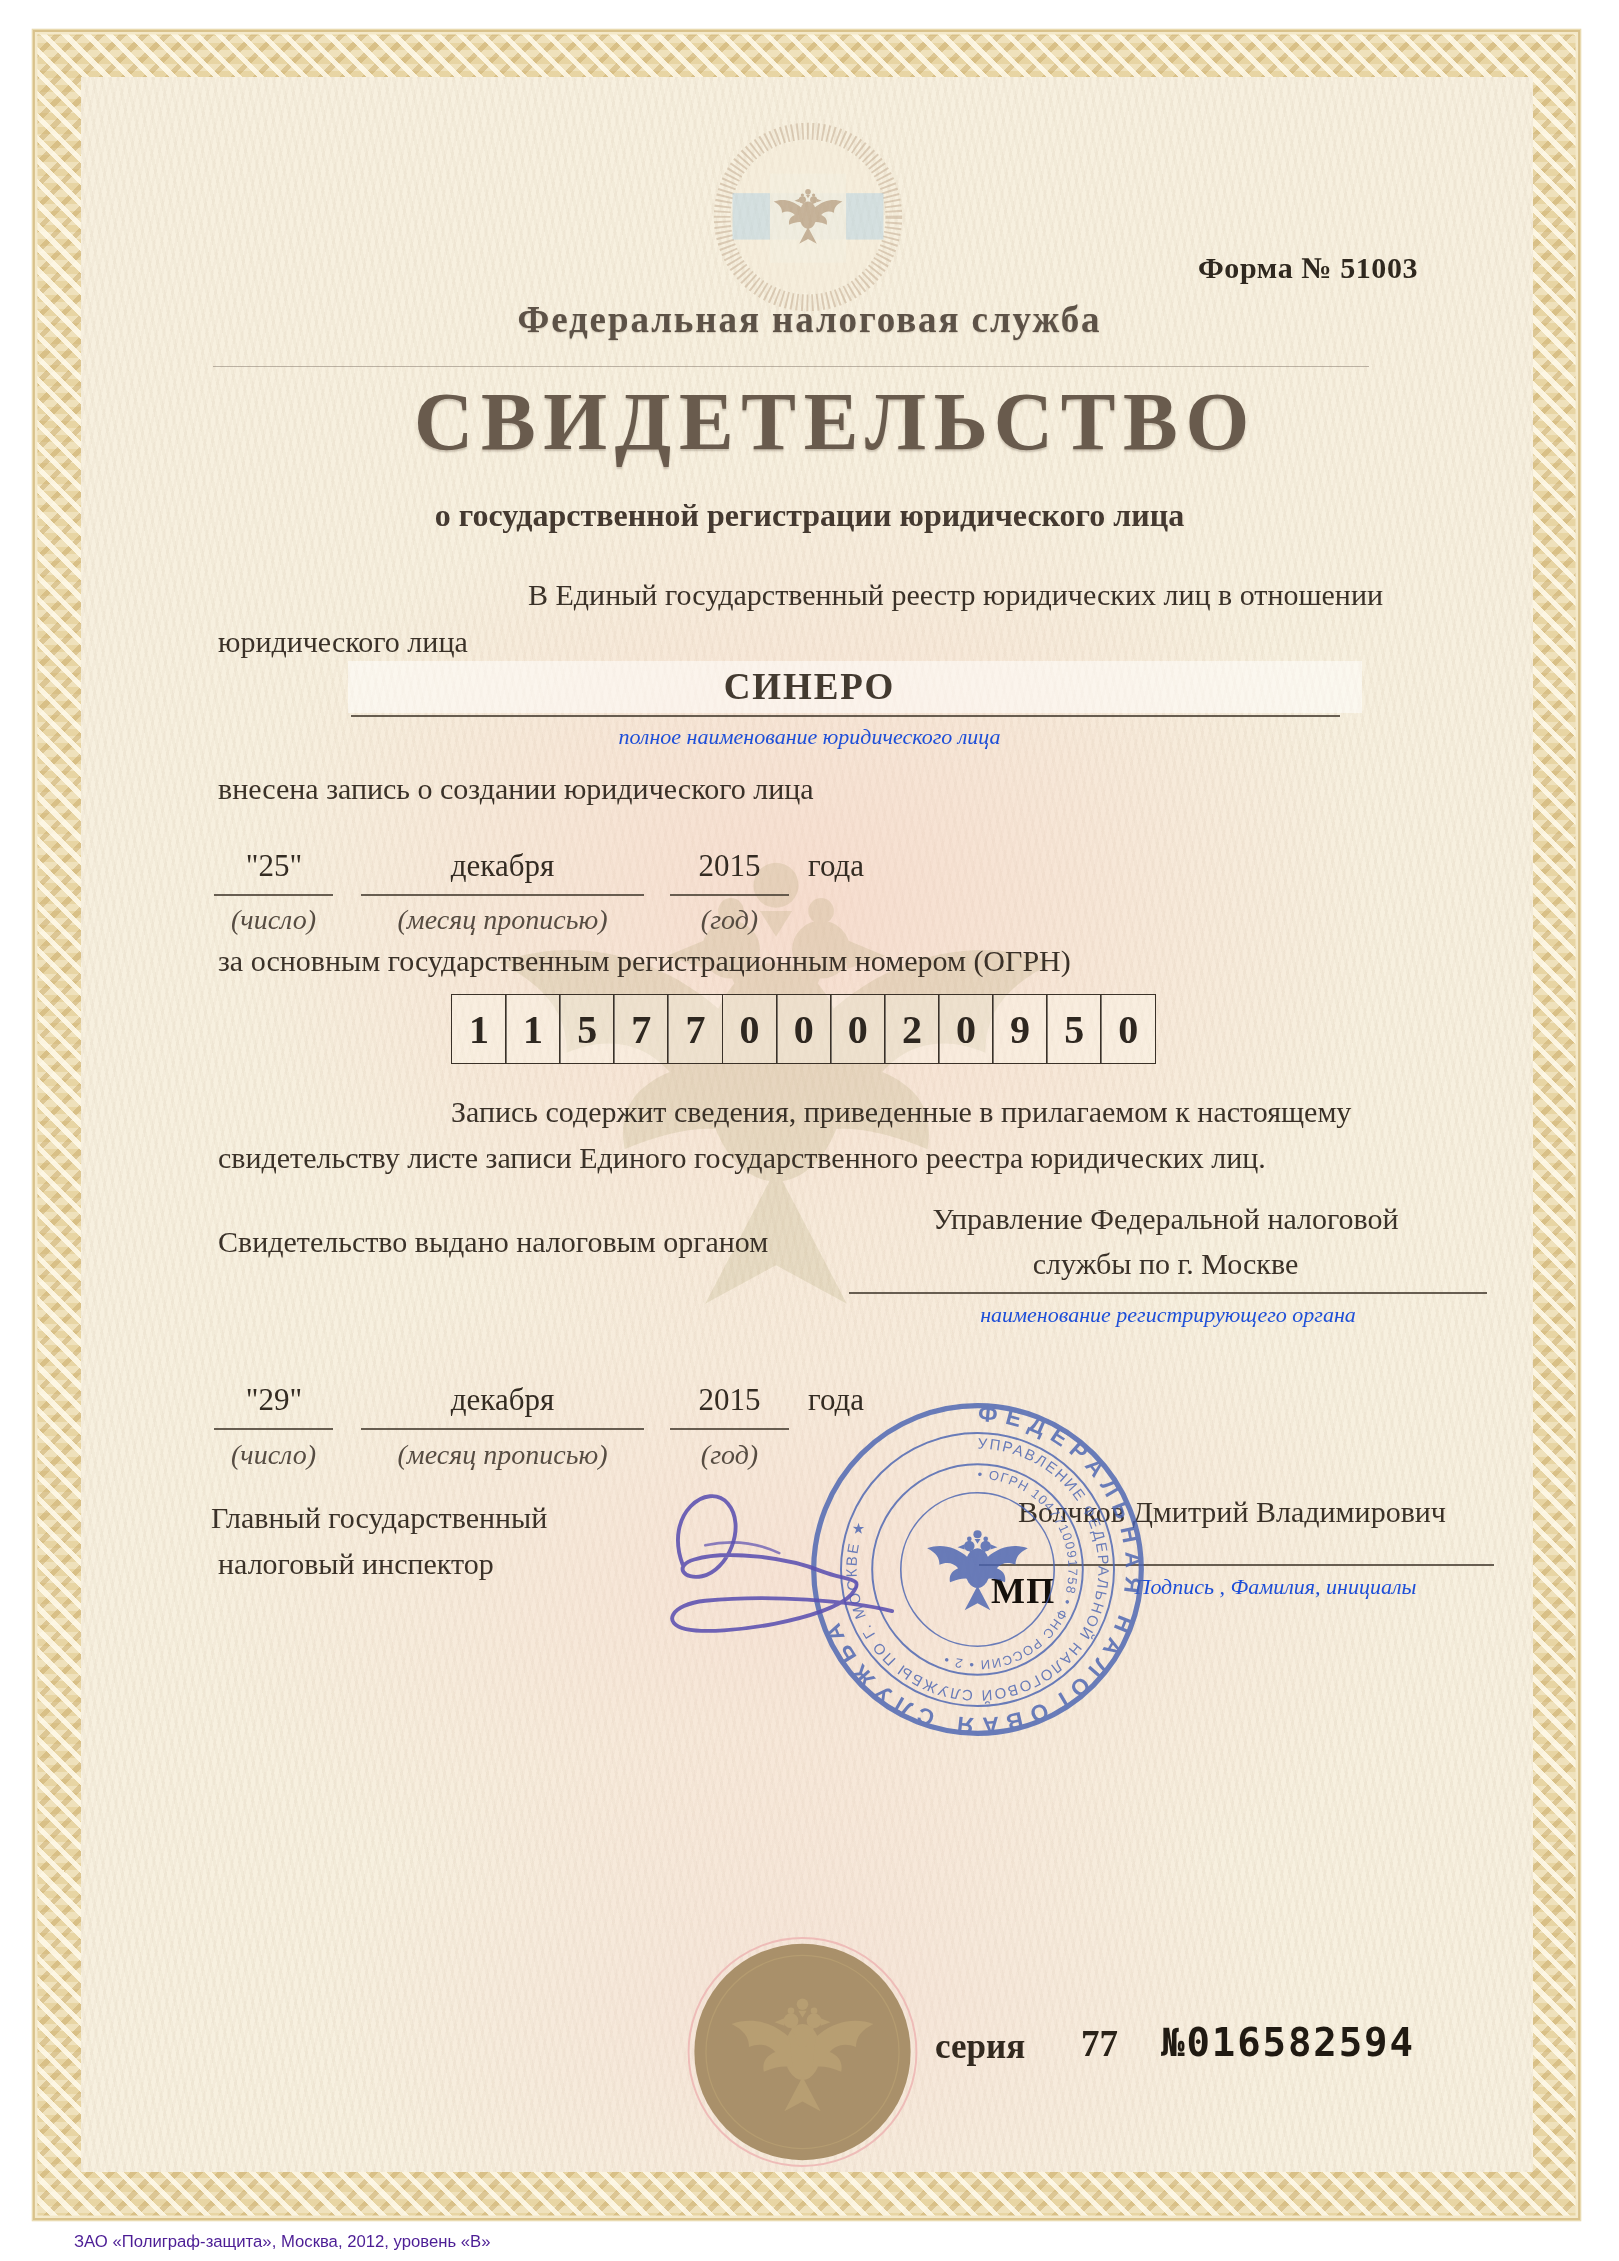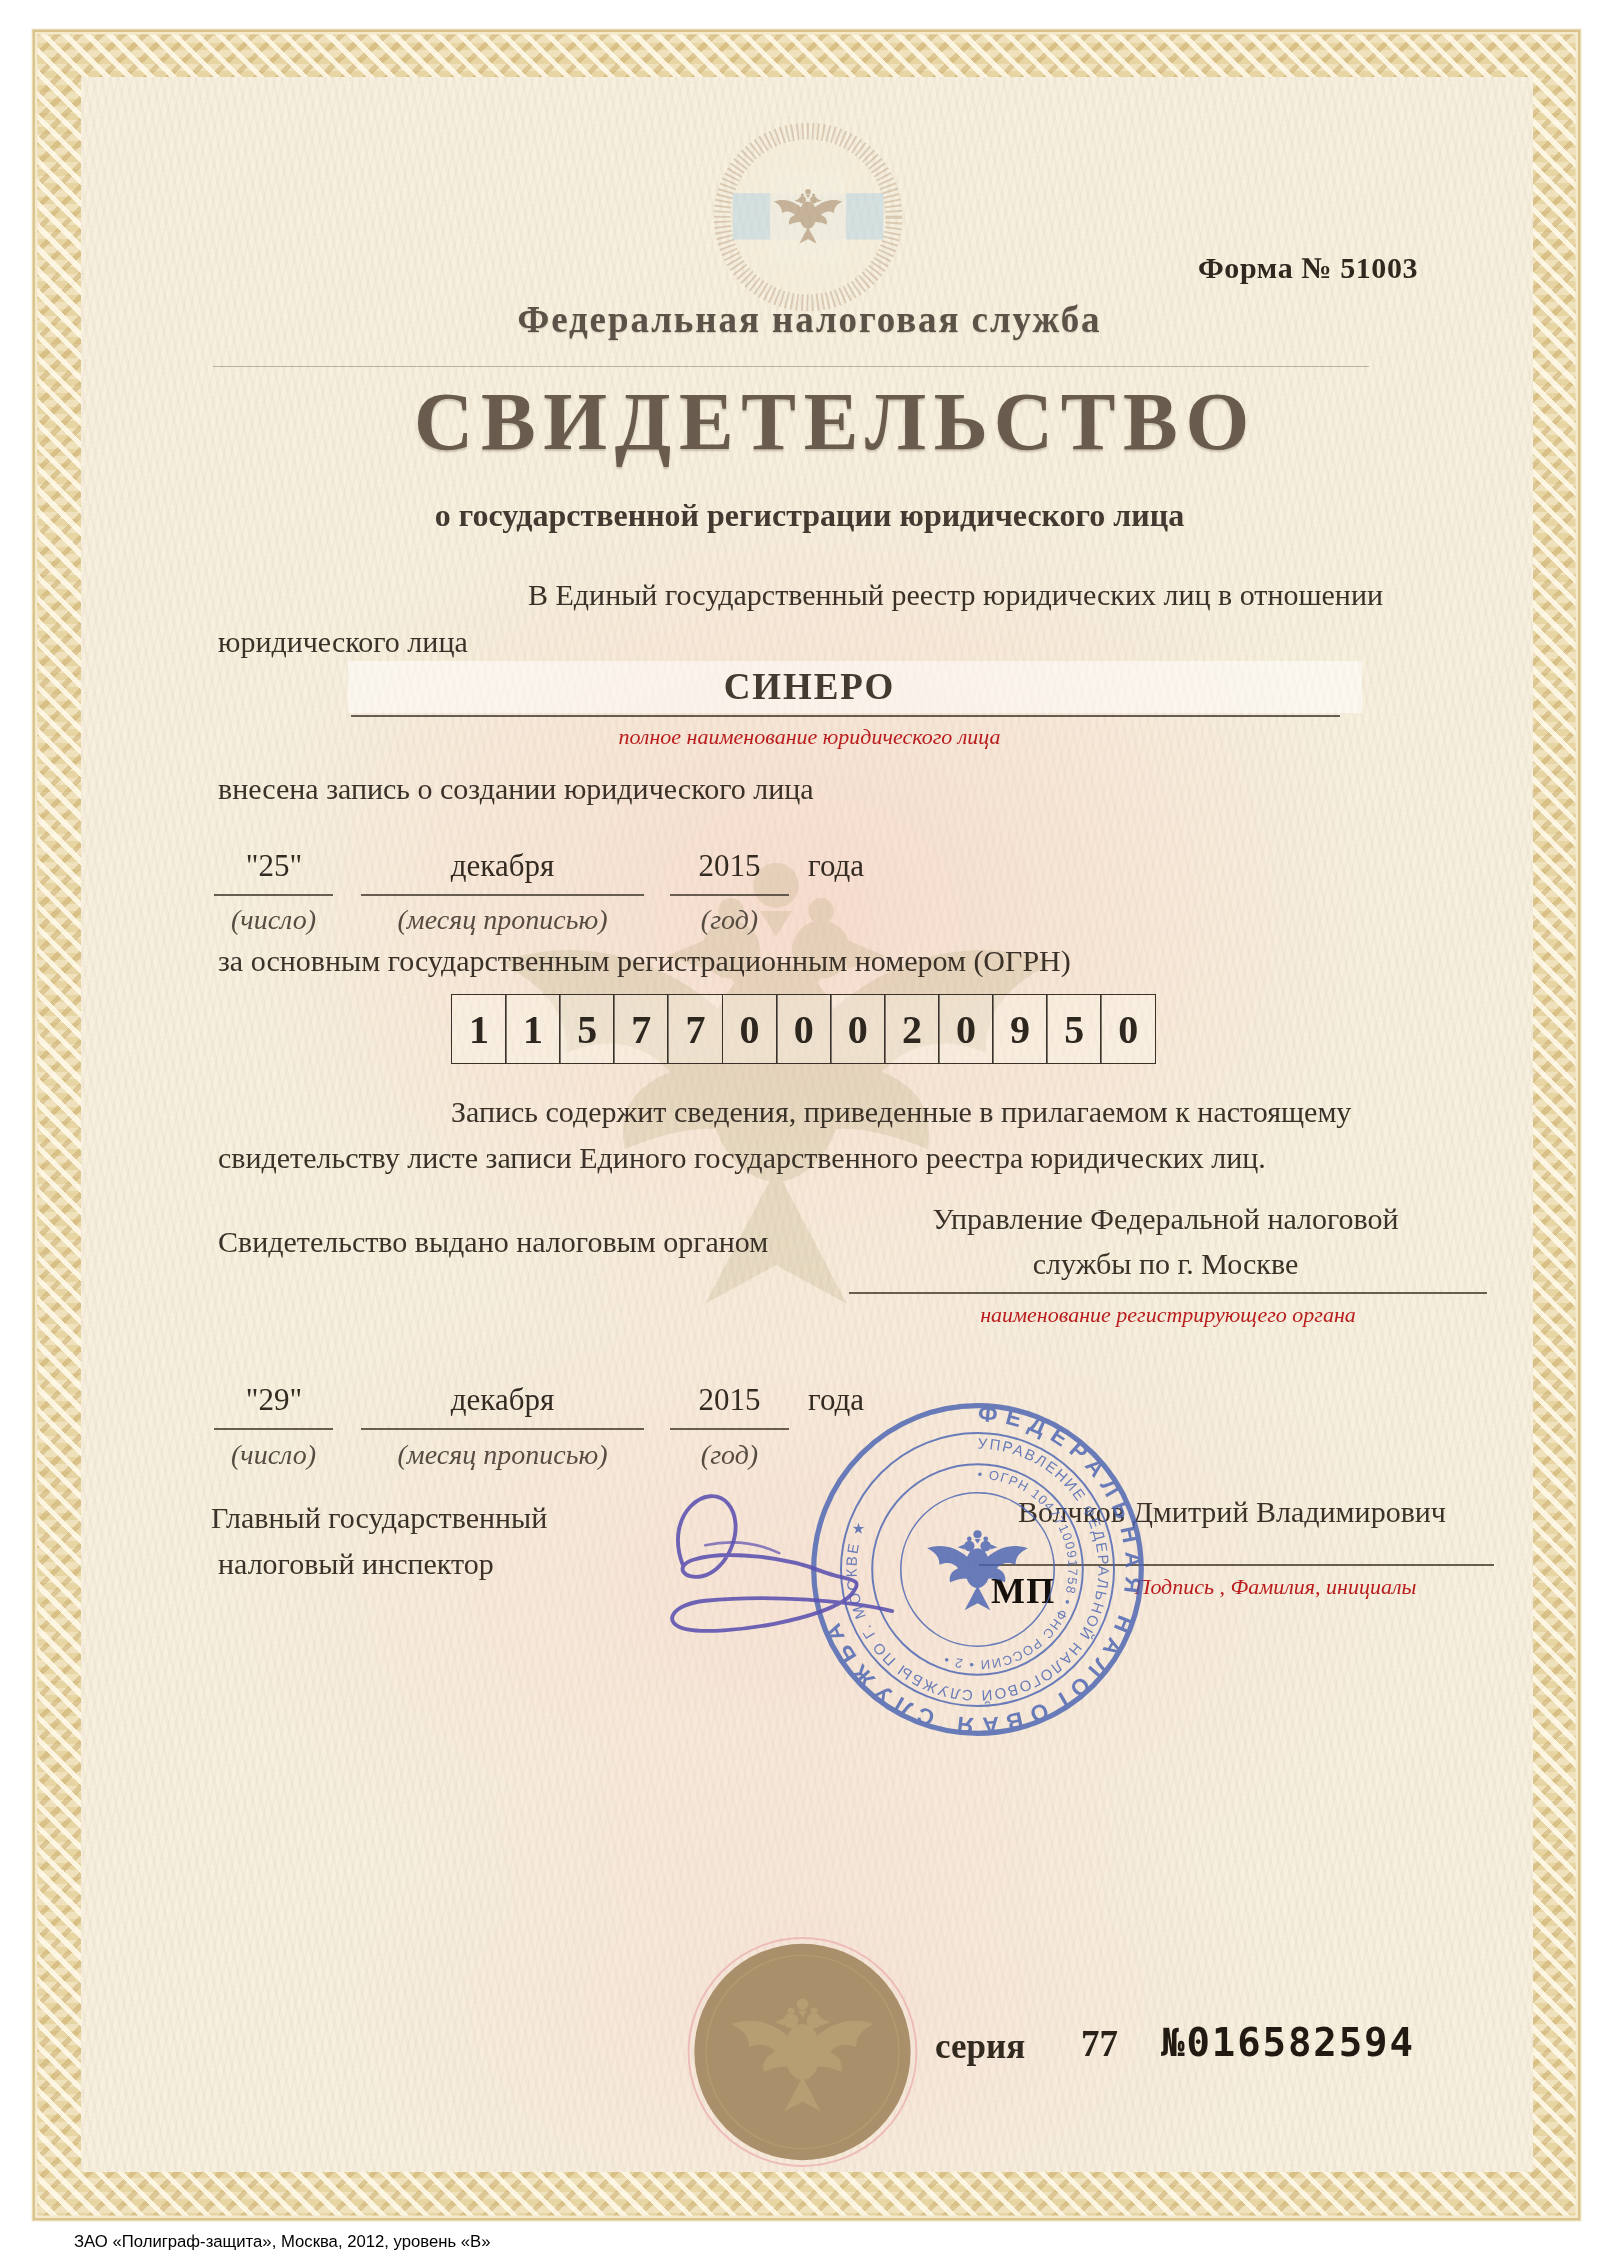--- a/index.html
+++ b/index.html
@@ -30,21 +30,21 @@
   .agency-rule{left:213px;top:366px;width:1156px;height:1.3px;background:rgba(130,118,106,.5);}
   .doc-title{left:0;top:375px;width:100%;font-size:82px;font-weight:bold;letter-spacing:7.7px;color:#695b4d;
              text-shadow:0 1.9px 1.9px rgba(90,75,60,.28);padding-left:26px;}
   .doc-subtitle{left:0;top:497px;width:100%;font-size:32px;font-weight:bold;color:#443930;}
   .t46{font-size:30px;color:#3a3128;}
   .intro1{left:528px;top:578px;}
   .intro2{left:218px;top:625px;}
   .name-band{left:348px;top:661px;width:1014px;height:52px;background:rgba(255,255,255,.5);}
   .entity-name{left:0;top:665px;width:100%;font-size:37px;font-weight:bold;letter-spacing:1.9px;color:#433a30;}
   .entity-line{left:351px;top:715px;width:989px;height:1.9px;background:#4e4438;opacity:.85;}
-  .cap{font-size:22px;font-style:italic;color:#b91c1c;}
+  .cap{font-size:22px;font-style:italic;color:#1d4ed8;}
   .entity-cap{left:0;top:724px;width:100%;}
   .record{left:218px;top:772px;}
   .dline{height:1.9px;background:#4e4438;opacity:.85;}
   .dtxt{font-size:31px;color:#332b22;text-align:center;}
   .dcap{font-size:28px;font-style:italic;color:#564c42;text-align:center;}
   .ogrn-label{left:218px;top:944px;}
   .ogrn-row{left:451px;top:994px;display:flex;}
   .ogrn-cell{width:54px;height:68px;border:1.9px solid #3a3128;margin-left:-1.9px;
              display:flex;align-items:center;justify-content:center;
              font-size:40px;font-weight:bold;color:#2e2720;background:rgba(252,248,238,.35);}
@@ -63,21 +63,21 @@
   .sig-line{left:979px;top:1564px;width:515px;height:1.9px;background:#4e4438;opacity:.85;}
   .sig-cap{left:1063px;top:1574px;width:425px;text-align:center;}
   .mp{left:991px;top:1570px;font-size:36px;font-weight:bold;color:#15100b;letter-spacing:1.3px;}
   .stamp{left:802px;top:1394px;width:351px;height:351px;opacity:.82;}
   .signature{left:644px;top:1468px;width:348px;height:232px;}
   .seal{left:686px;top:1932px;width:233px;height:240px;}
   .series-label{left:935px;top:2027px;font-size:35px;font-weight:bold;color:#32291f;}
   .series-region{left:1081px;top:2022px;font-size:37px;font-weight:bold;color:#2a2218;}
   .series-number{left:1161px;top:2020px;font-size:39px;font-weight:bold;letter-spacing:1.9px;color:#201a12;
                  font-family:"DejaVu Sans Mono","Liberation Mono",monospace;}
-  .printer{left:74px;top:2232px;font-size:16.7px;color:#000000;font-family:"Liberation Sans","DejaVu Sans",sans-serif;text-align:right;}
+  .printer{left:74px;top:2232px;font-size:16.7px;color:#4c1d95;font-family:"Liberation Sans","DejaVu Sans",sans-serif;text-align:right;}
   .medallion{left:708px;top:117px;width:200px;height:200px;opacity:.6;}
   .watermark{left:454px;top:750px;width:644px;height:644px;opacity:.15;}
 </style>
 </head>
 <body>
 
 <div class="page">
 
   <svg width="0" height="0" style="position:absolute">
     <defs>

